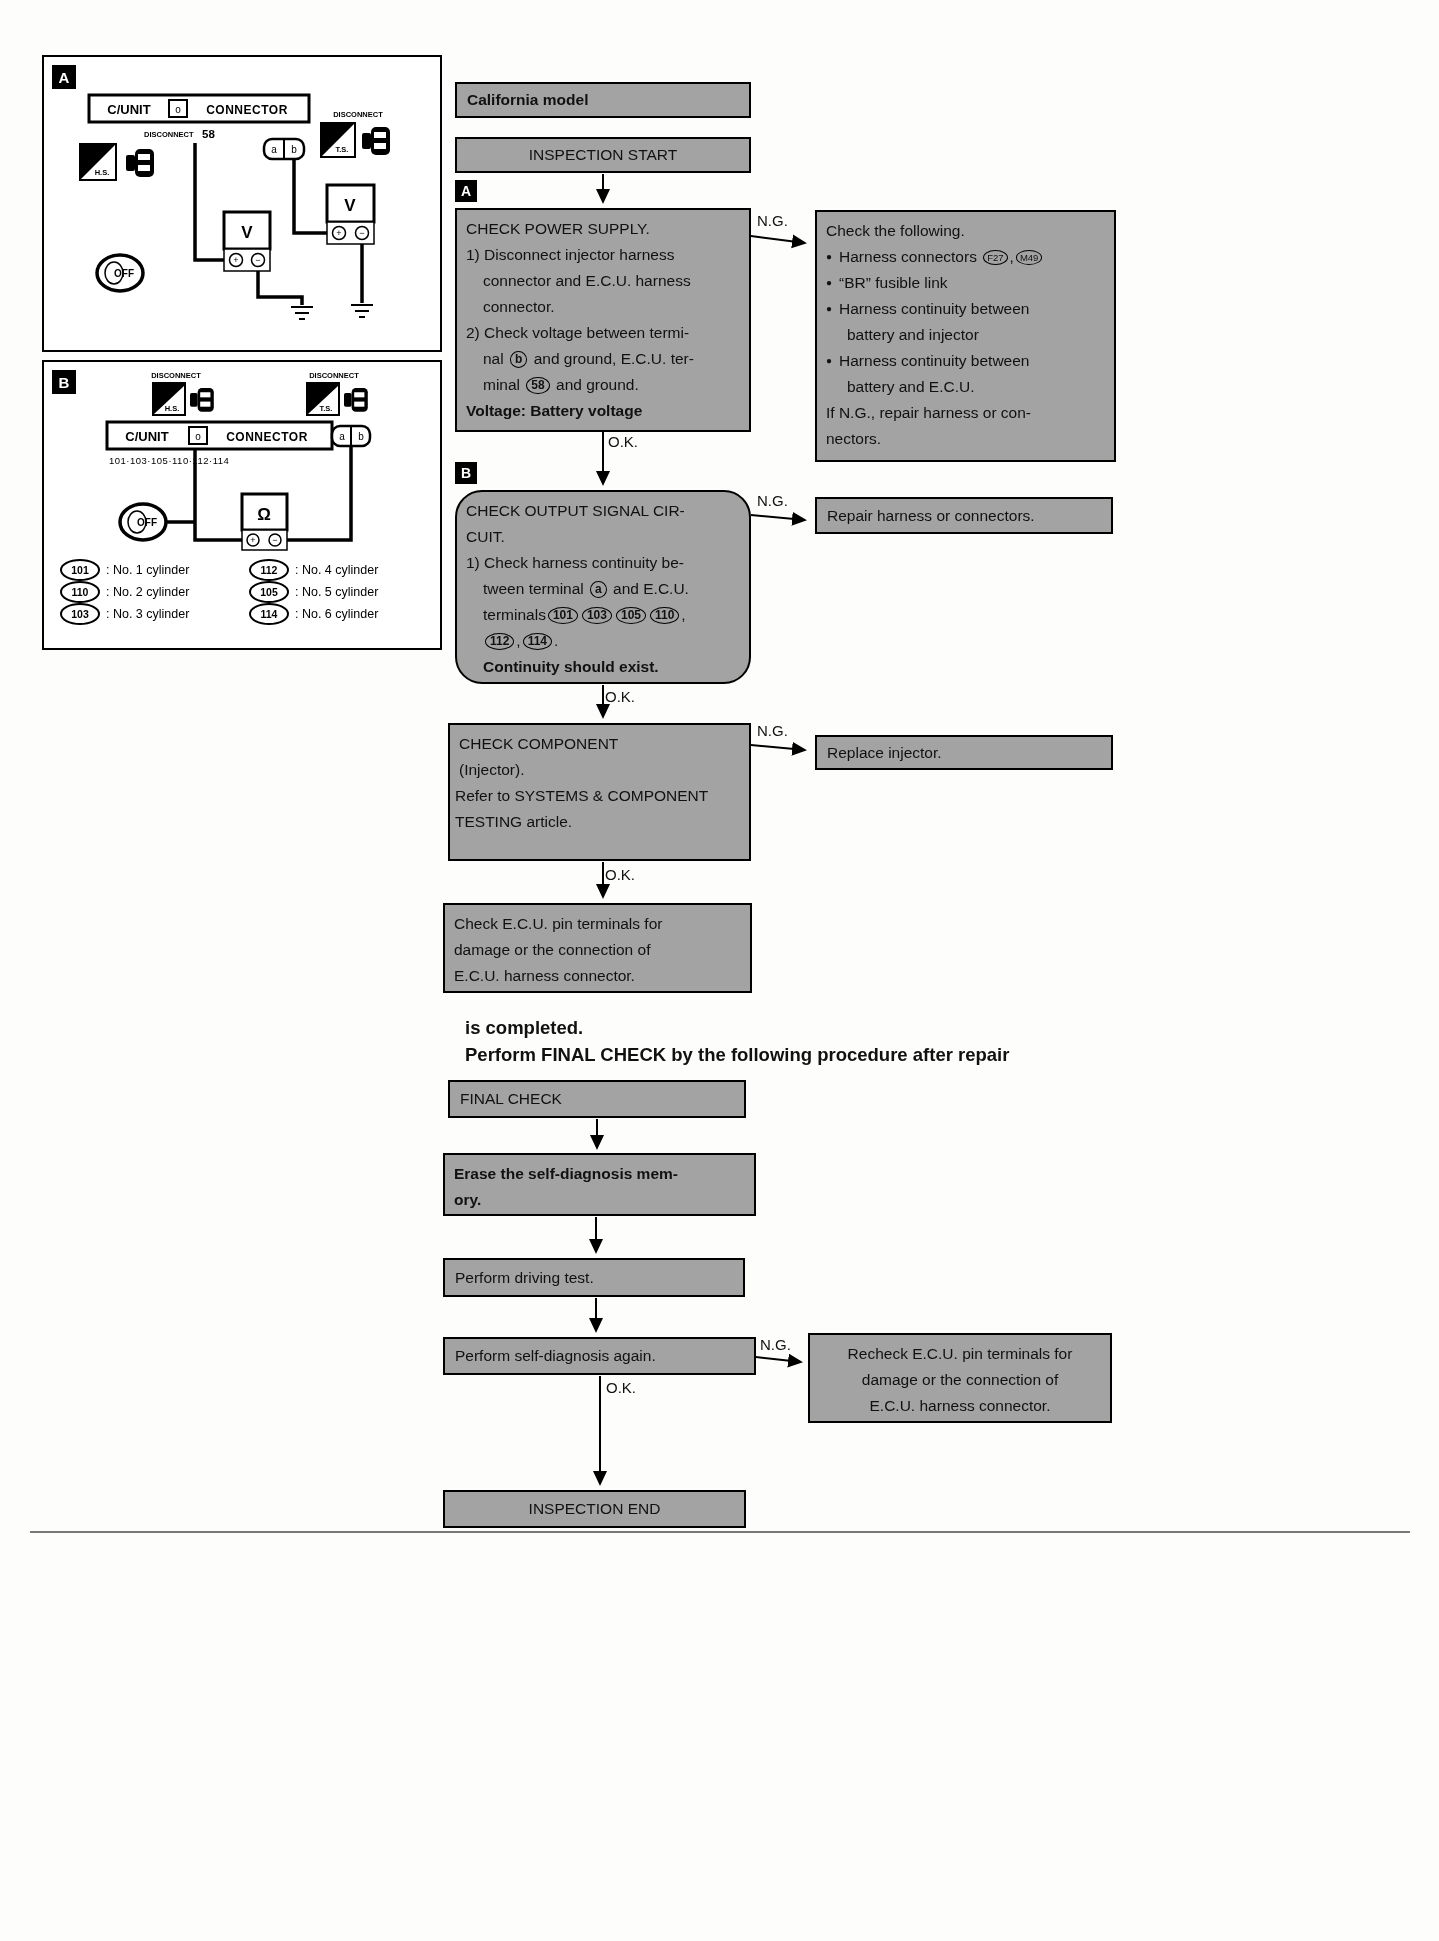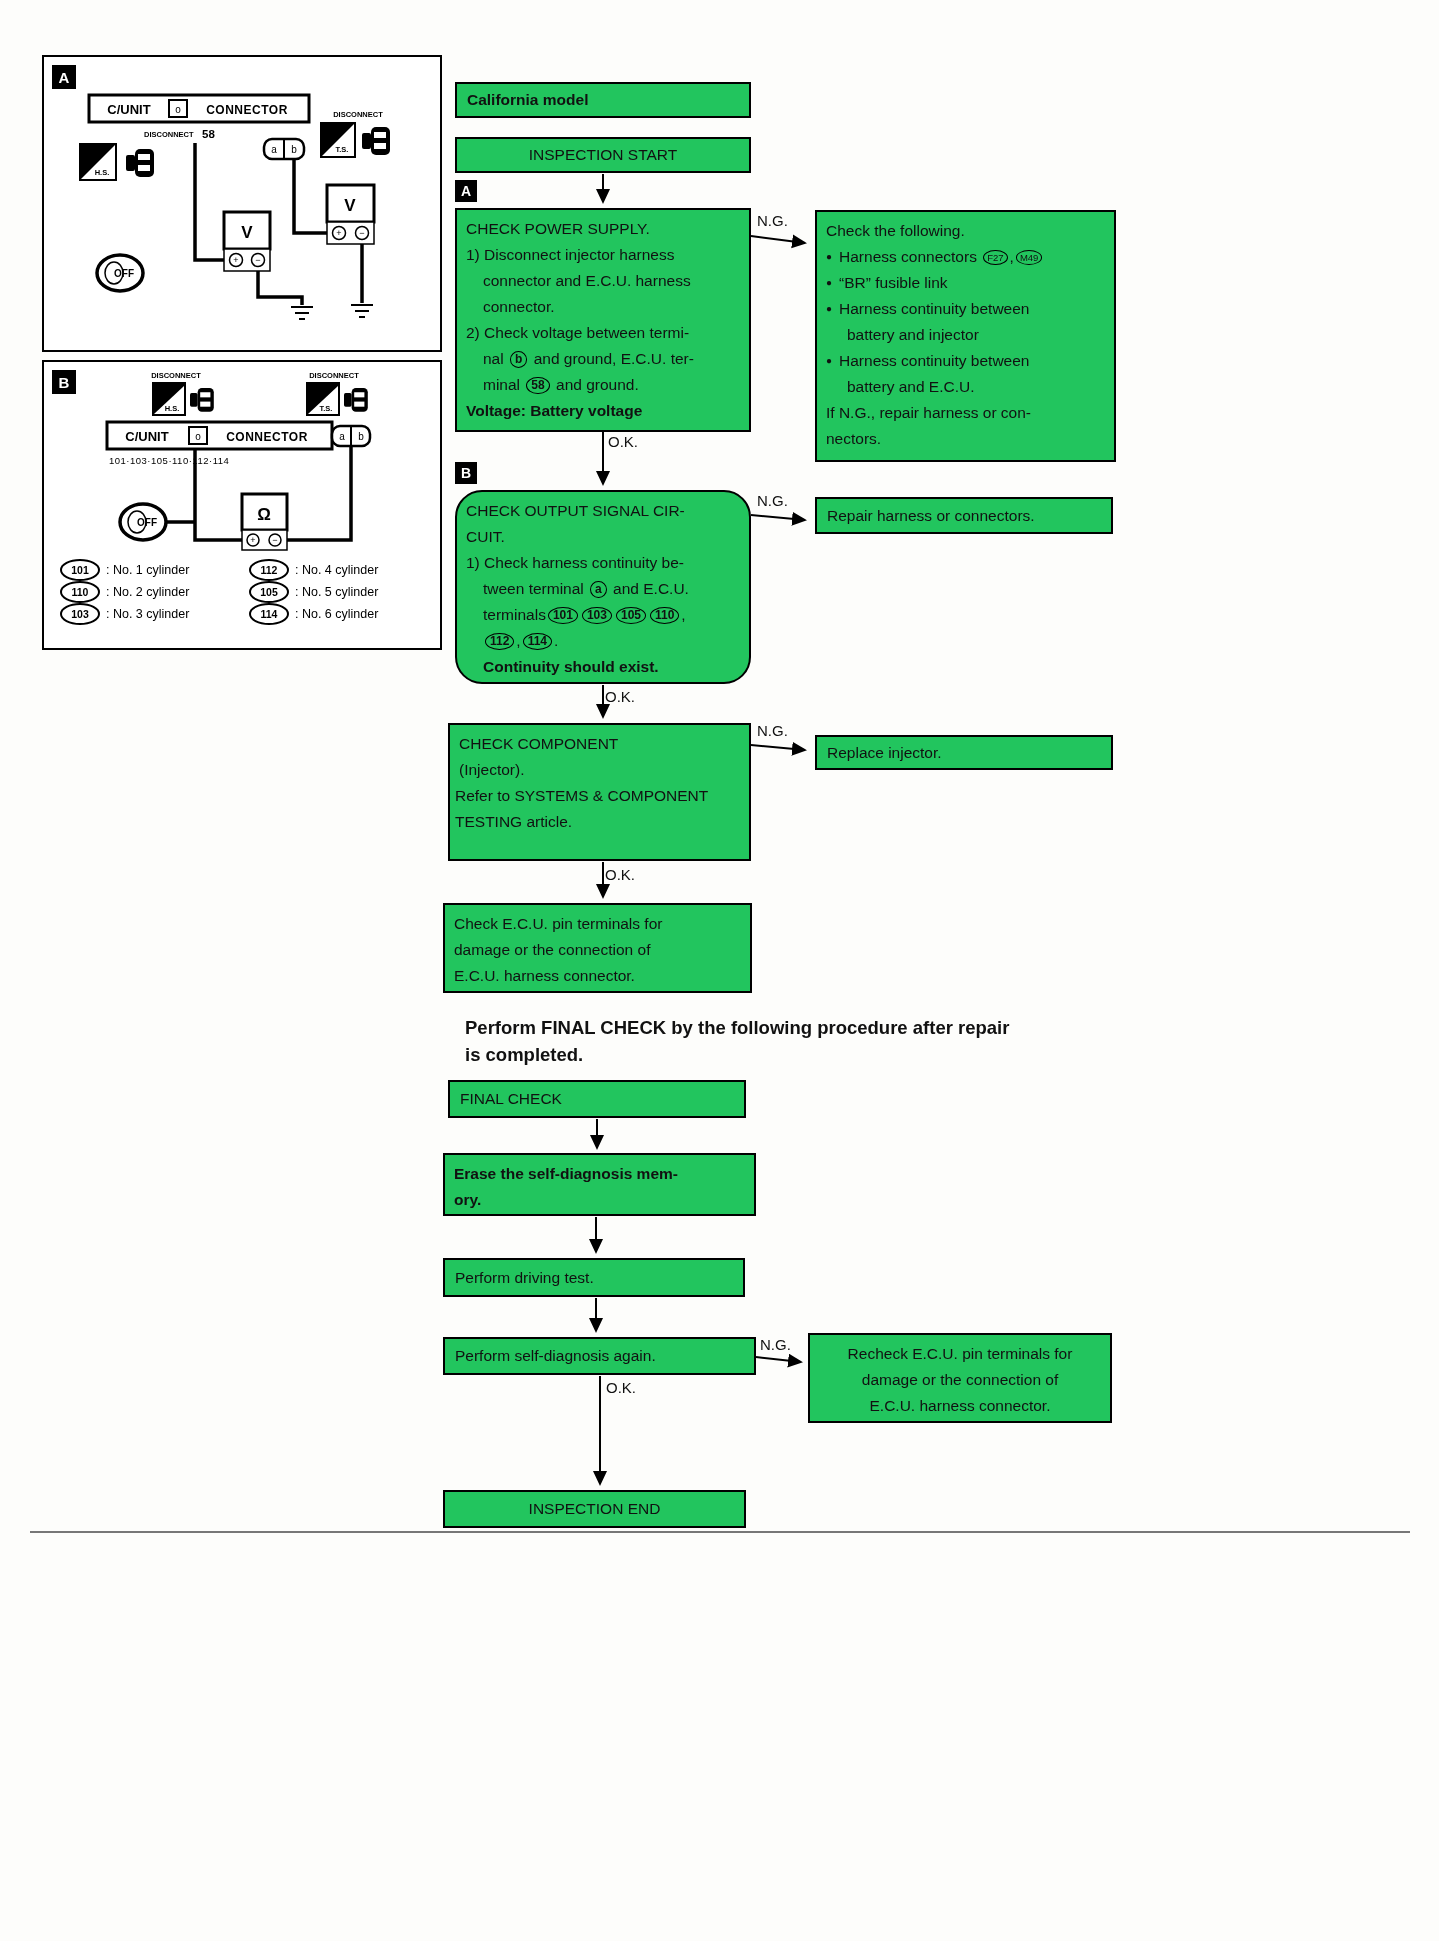--- a/index.html
+++ b/index.html
@@ -18,21 +18,21 @@
   .tmeter { font-size: 17px; font-weight: bold; text-anchor: middle; }
   .toff { font-size: 10px; font-weight: bold; text-anchor: middle; }
   .tpm { font-size: 9px; text-anchor: middle; }
   .tlegid { font-size: 10.5px; font-weight: bold; text-anchor: middle; }
   .tleg { font-size: 12.5px; }
   .tterm { font-size: 9.5px; letter-spacing: .5px; }
   .wire { stroke: #000; stroke-width: 3.5; fill: none; }
   .wire2 { stroke: #000; stroke-width: 2; fill: none; }
   .frame { fill: #fff; stroke: #000; }
 
-  .box { position: absolute; border: 2px solid #000; background: #22c55e; padding: 6px 9px; font-size: 15.5px; line-height: 26px; }
+  .box { position: absolute; border: 2px solid #000; background: #a3a3a3; padding: 6px 9px; font-size: 15.5px; line-height: 26px; }
   .box.flexc { display: flex; align-items: center; justify-content: center; padding: 0; }
   .box.flexl { display: flex; align-items: center; justify-content: flex-start; padding: 0 0 0 10px; }
   .bold { font-weight: bold; }
   .line { white-space: nowrap; }
   .indent { padding-left: 17px; }
   .bullet::before { content: "\25CF"; font-size: 10px; margin-right: 7px; vertical-align: 2px; }
   .bindent { padding-left: 21px; }
   .gaptop { }
   .tight { margin-left: -4px; }
 
@@ -290,22 +290,22 @@
     <span>Replace injector.</span>
   </div>
 
   <div class="box" style="left:443px; top:903px; width:309px; height:90px;">
     <div class="line">Check E.C.U. pin terminals for</div>
     <div class="line">damage or the connection of</div>
     <div class="line">E.C.U. harness connector.</div>
   </div>
 
   <div class="heading" style="left:465px; top:1014px; width:690px;">
+    <div>is completed.</div>
     <div>Perform FINAL CHECK by the following procedure after repair</div>
-    <div>is completed.</div>
   </div>
 
   <div class="box flexl" style="left:448px; top:1080px; width:298px; height:38px;">
     <span>FINAL CHECK</span>
   </div>
 
   <div class="box" style="left:443px; top:1153px; width:313px; height:63px;font-weight:bold;">
     <div class="line">Erase the self-diagnosis mem-</div>
     <div class="line">ory.</div>
   </div>

